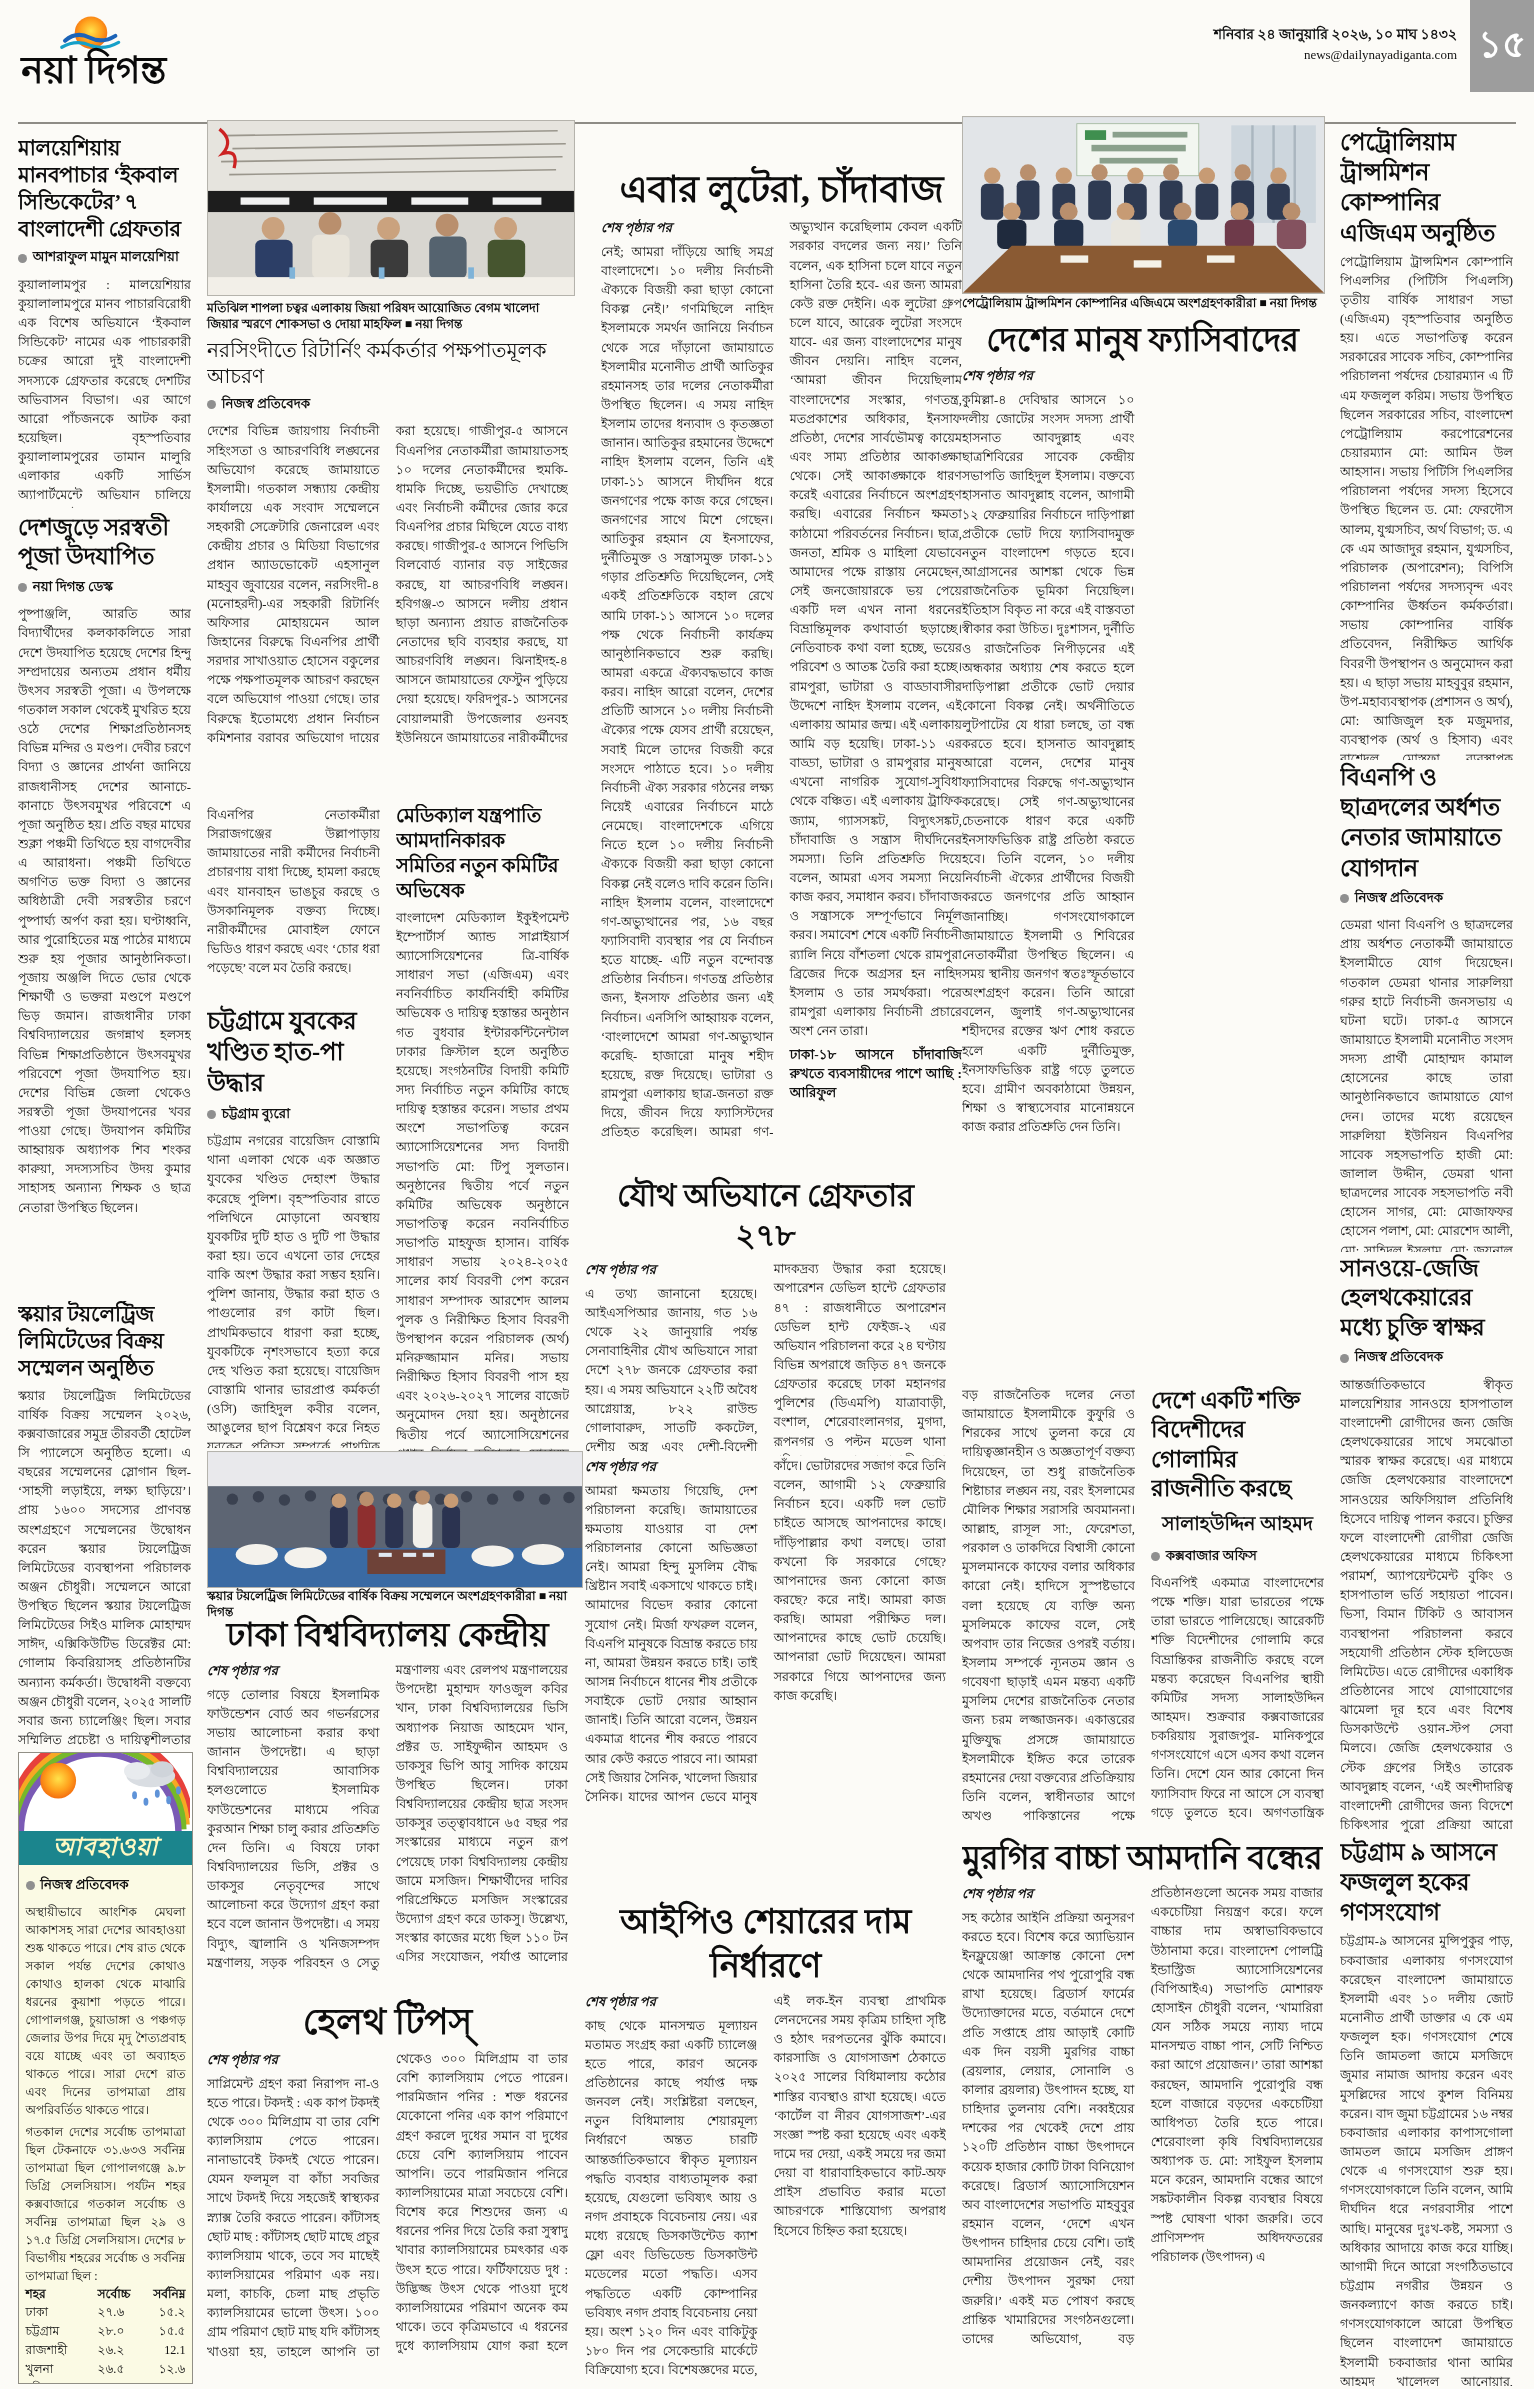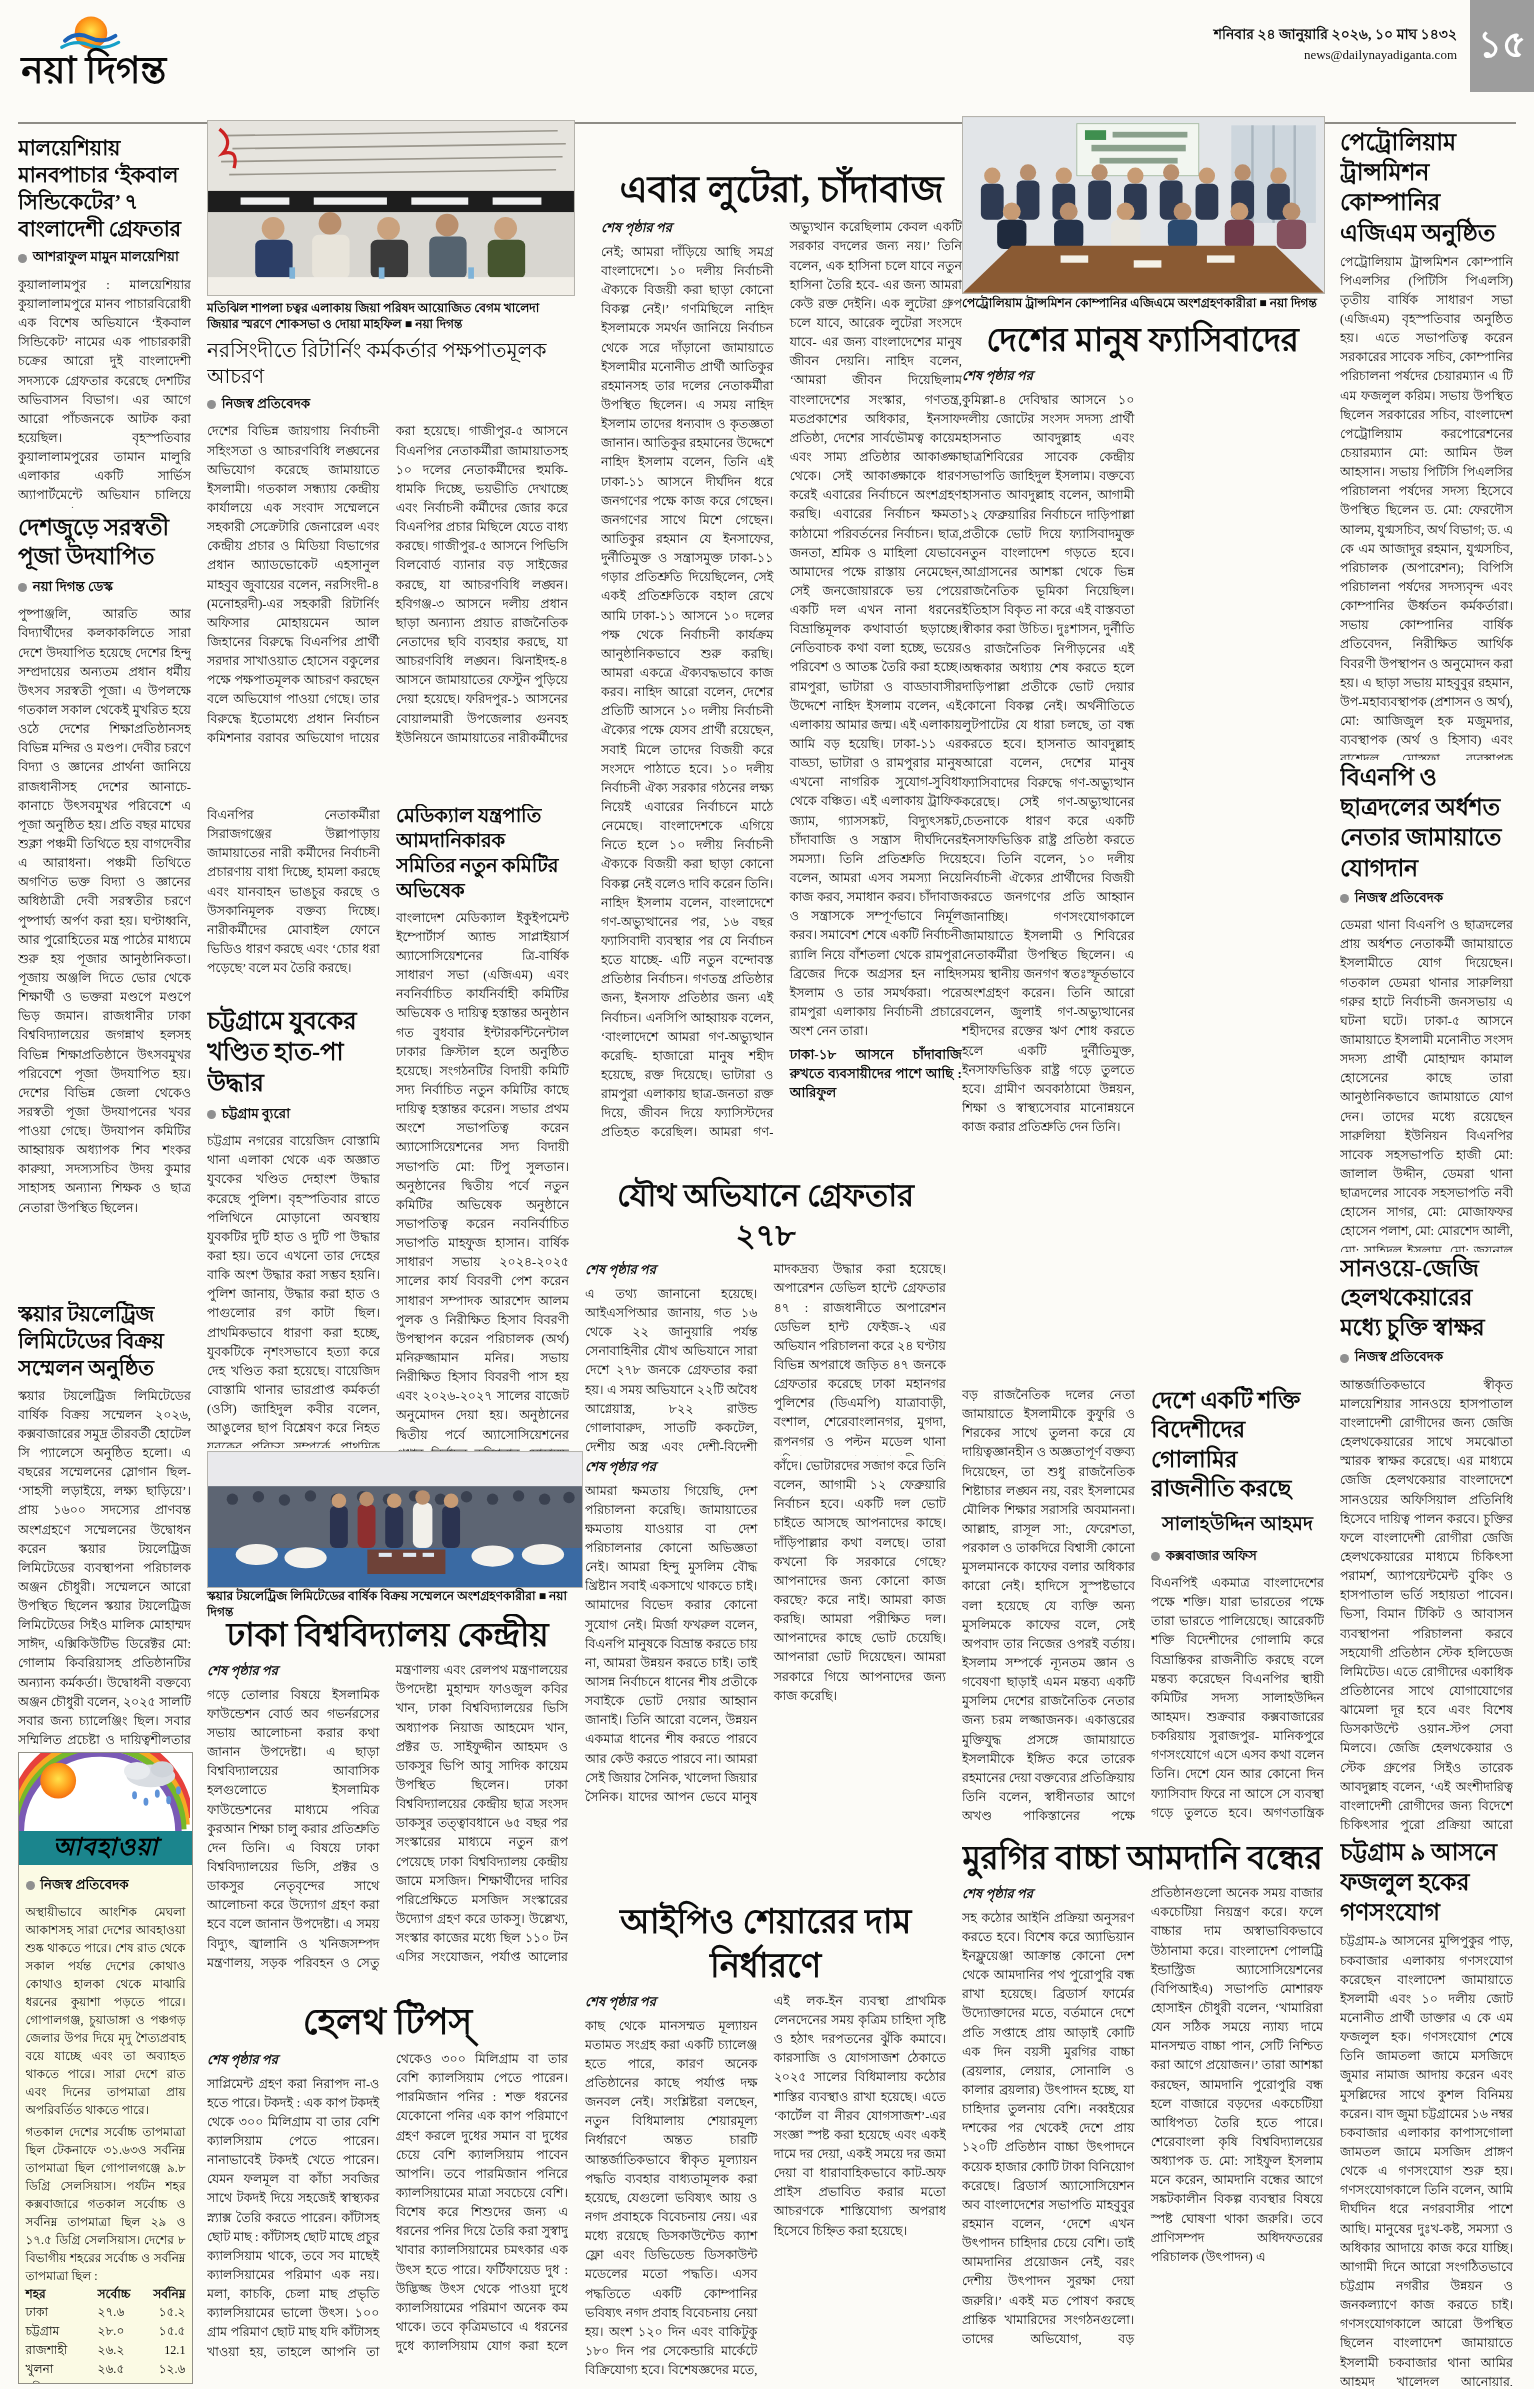--- a/index.html
+++ b/index.html
@@ -79,21 +79,21 @@
   #art-petroleum{left:1340px;top:127px;width:173px;height:633px;}
   #art-petroleum .hl{font-size:23.6px;}
   #art-bnp-join{left:1340px;top:762px;width:173px;height:490px;}
   #art-bnp-join .hl{font-size:23.6px;}
   #art-sunway{left:1340px;top:1254px;width:173px;height:581px;}
   #art-sunway .hl{font-size:23px;}
   #art-fazlul{left:1340px;top:1837px;width:173px;height:549px;}
   #art-fazlul .hl{font-size:23.6px;}
   
   #weather .wx-art{height:78px;background:#fff;overflow:hidden;}
-  #weather .wx-title{height:34px;background:#1b858d;color:#000000;display:flex;align-items:center;justify-content:center;
+  #weather .wx-title{height:34px;background:#1b858d;color:#fef9c3;display:flex;align-items:center;justify-content:center;
                      font-size:24.4px;font-weight:bold;font-style:italic;letter-spacing:0.8px;}
   #weather .wx-inner{padding:4.9px 6.5px;}
   #weather .bd{font-size:12px;line-height:1.5;}
   .wx-row{display:flex;font-size:12.2px;line-height:1.55;}
   .wx-row span:nth-child(1){flex:0 0 72px;}
   .wx-row span:nth-child(2){flex:0 0 50px;}
   .wx-row span:nth-child(3){flex:1;text-align:right;}
   .wx-head{font-weight:bold;}
 </style>
 </head>

